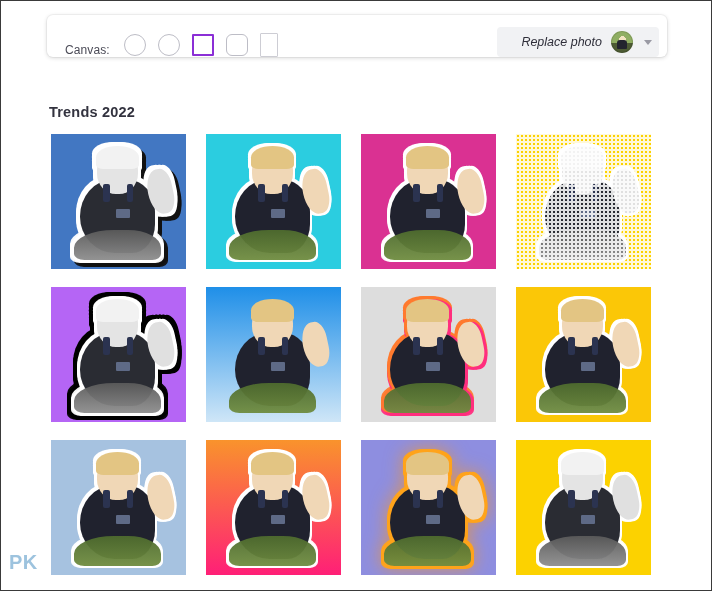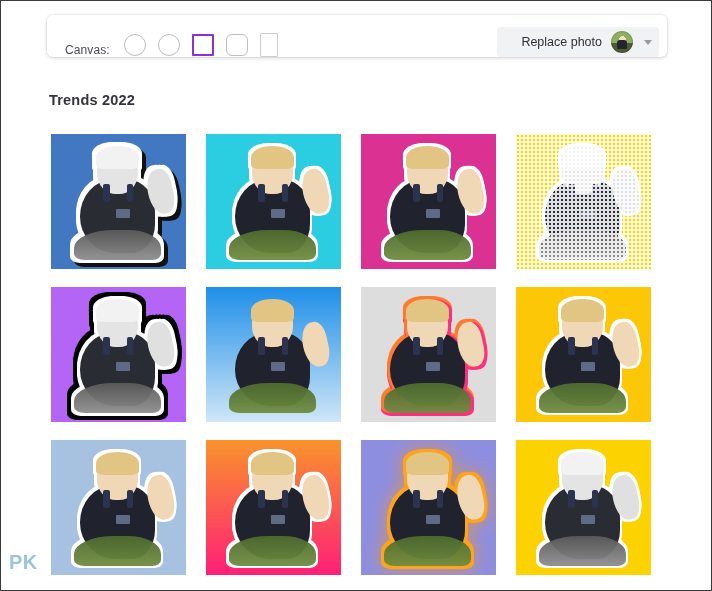--- a/index.html
+++ b/index.html
@@ -37,20 +37,21 @@
   .shape.square{ border-radius:1px; }
   .shape.portrait{ width:18px; height:24px; border-radius:1px; border-color:#cdcdd4; }
   .shape.selected{ border-color:#8b2fd6; border-width:2.4px; }
 
   .toolbar-right{ margin-left:auto; margin-right:8px; display:flex; align-items:center; }
   #replace-btn{
     display:flex; align-items:center; gap:9px;
     height:30px; padding:0 7px 0 24px;
     background:#f1f2f4; border:none; border-radius:4px;
     cursor:pointer;
+    font-style:italic;
   }
   #replace-label{ font-size:12.5px; color:#2f2f3a; white-space:nowrap; }
   .thumb{
     width:22px; height:22px; border-radius:50%;
     background:
       radial-gradient(circle at 52% 40%, #f2e3c0 0 20%, transparent 21%),
       linear-gradient(#8fae62 0 55%, #4c5b33 55% 100%);
     box-shadow:inset 0 0 0 1px rgba(0,0,0,.12);
     position:relative; overflow:hidden;
   }
@@ -58,21 +59,21 @@
     content:""; position:absolute; left:28%; top:42%;
     width:46%; height:42%; background:#22242e; border-radius:3px 3px 1px 1px;
   }
   .caret{
     width:0;height:0;border-left:4.5px solid transparent;border-right:4.5px solid transparent;
     border-top:5px solid #9a9aa4; margin-left:2px; cursor:pointer;
   }
 
   
   #page-title{
-    position:absolute; left:48px; top:91px;
+    position:absolute; left:48px; top:103px;
     font-size:14.5px; font-weight:700; color:#33333f; letter-spacing:.2px;
   }
 
   
   #grid{
     position:absolute; left:50px; top:133px;
     width:614px;
     display:grid;
     grid-template-columns:repeat(4,135px);
     grid-template-rows:repeat(3,135px);

